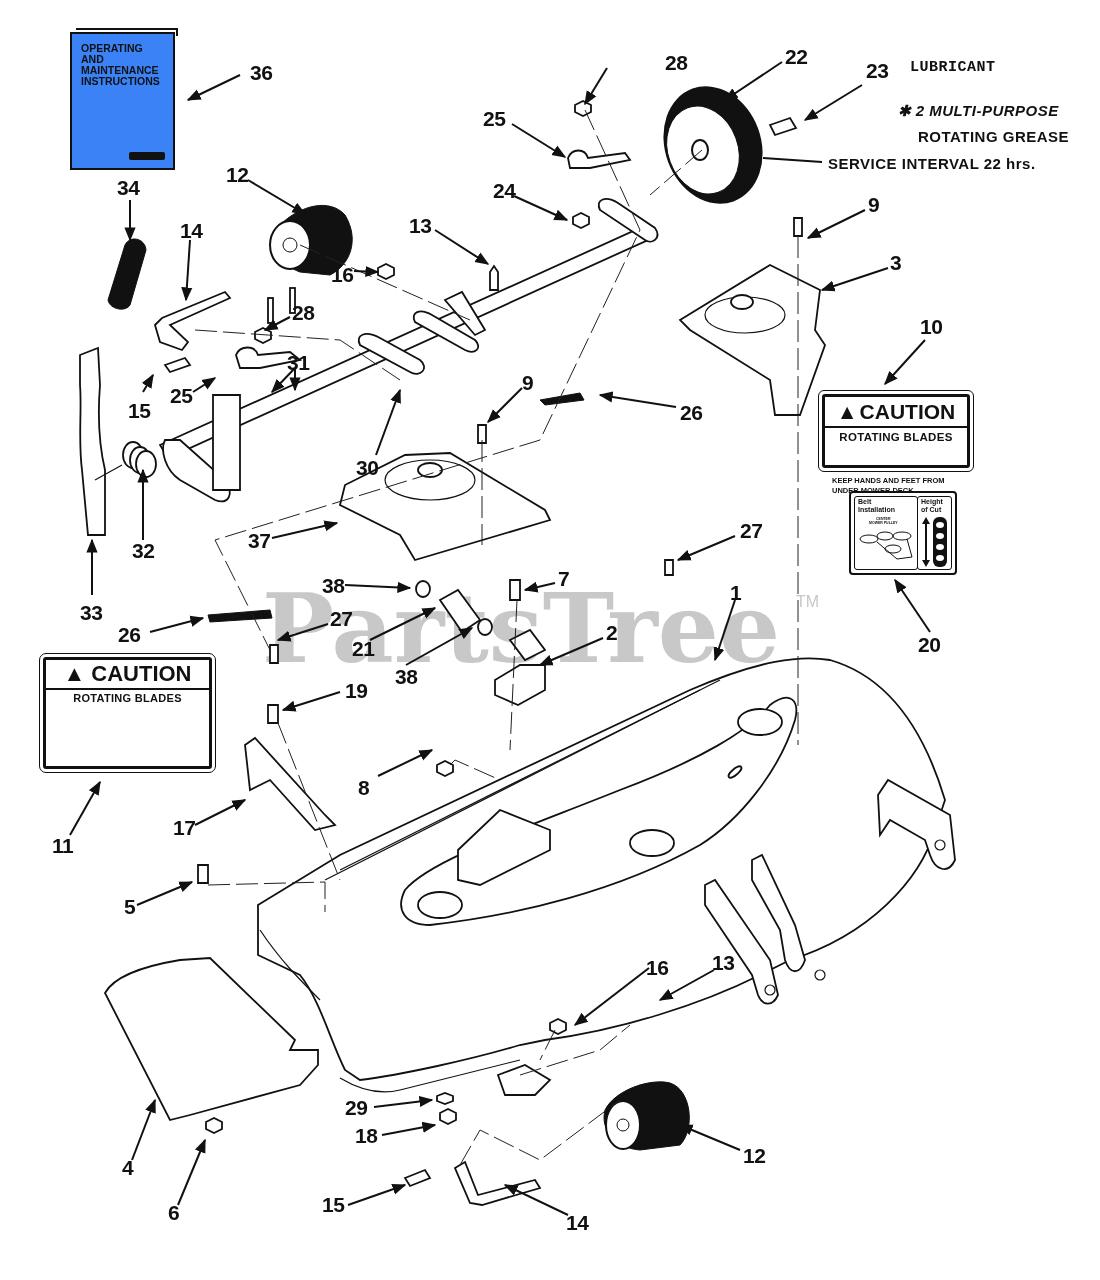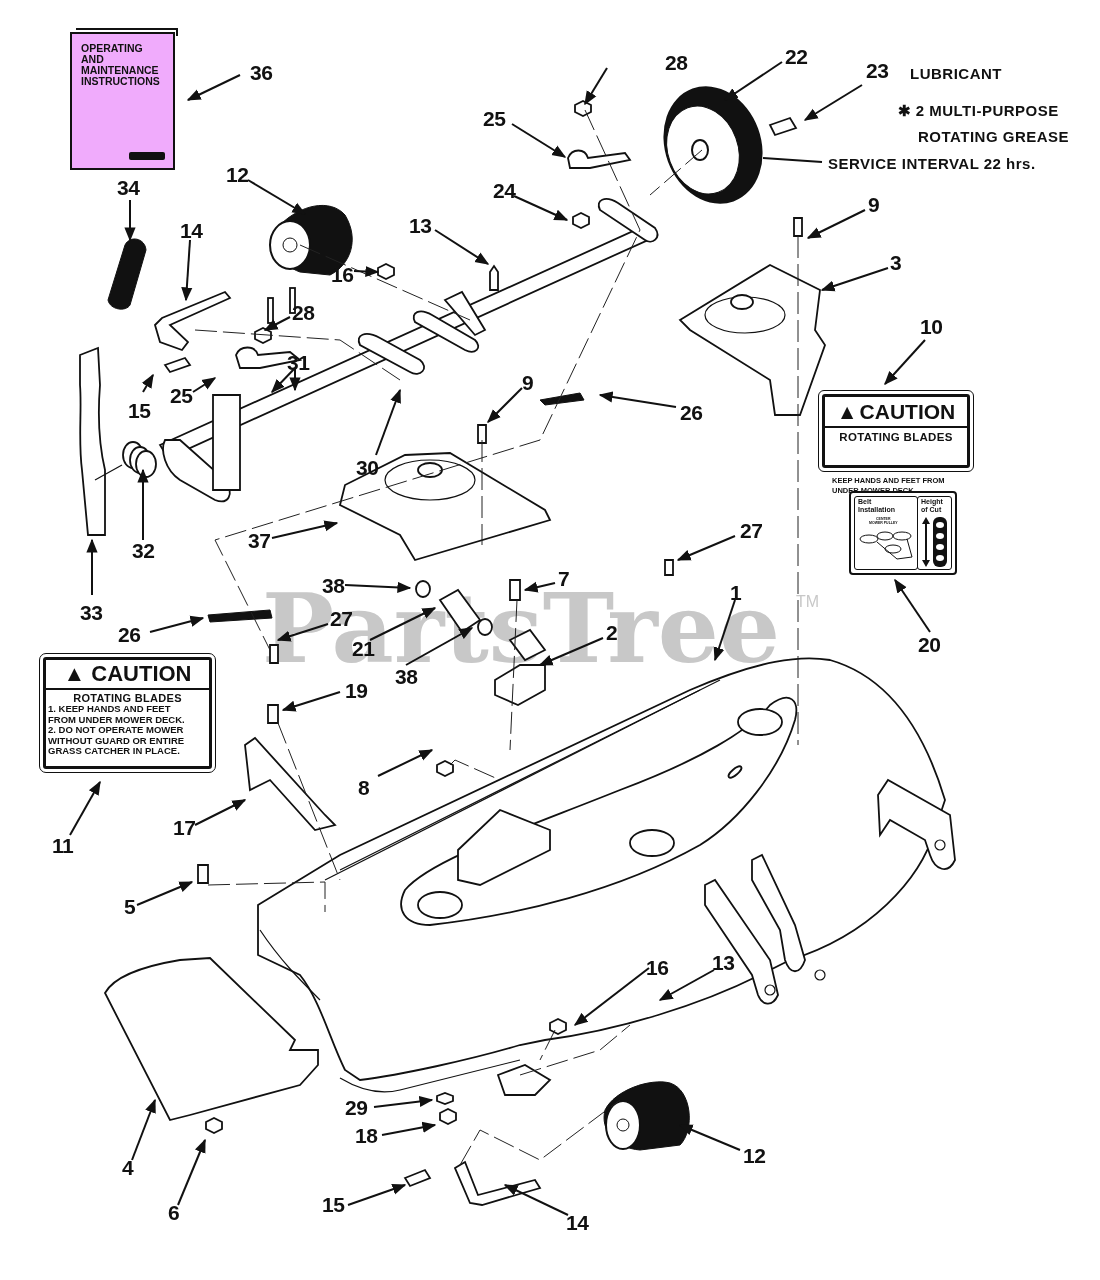--- a/index.html
+++ b/index.html
@@ -10,21 +10,21 @@
              font-size: 21px; fill: #111; letter-spacing: -0.5px; }
   .lead { stroke: #111; stroke-width: 2; fill: none; }
   .dash { stroke: #222; stroke-width: 1; fill: none; stroke-dasharray: 22 6; }
   .thin { stroke: #111; stroke-width: 1.2; fill: none; }
   .part { stroke: #111; stroke-width: 1.8; fill: #fff; }
   .blk { fill: #111; stroke: #111; }
   .watermark { font-family: "DejaVu Serif", serif; font-weight: bold; font-size: 96px; fill: #c8c8c8; }
   .tm { font-family: "Liberation Sans", sans-serif; font-size: 16px; fill: #c8c8c8; }
 
   .manual { position: absolute; left: 70px; top: 32px; width: 105px; height: 138px;
-            border: 2px solid #111; background: #f0abfc; box-sizing: border-box; }
+            border: 2px solid #111; background: #3b82f6; box-sizing: border-box; }
   .manual::after { content: ""; position: absolute; left: 4px; top: -6px; width: 100px; height: 6px;
                    border-top: 2px solid #111; border-right: 2px solid #111; }
   .manual-text { position: absolute; left: 9px; top: 9px; font-weight: bold; font-size: 10.5px;
                  line-height: 11px; white-space: pre-line; }
   .manual-logo { position: absolute; right: 8px; bottom: 8px; width: 36px; height: 8px;
                  background: #111; border-radius: 2px; }
 
   .lube { position: absolute; font-weight: bold; font-size: 15px; letter-spacing: 0.5px; white-space: nowrap; }
 
   .caution-10 { position: absolute; left: 818px; top: 390px; width: 156px; height: 82px;
@@ -296,22 +296,22 @@
 </svg>
 
 <div class="manual">
   <div class="manual-text">OPERATING
 AND
 MAINTENANCE
 INSTRUCTIONS</div>
   <div class="manual-logo"></div>
 </div>
 
-<div class="lube" style="left:910px; top:65px;">LUBRICANT</div>
-<div class="lube" style="left:898px; top:102px;">✱ 2 MULTI-PURPOSE</div>
+<div class="lube" style="left:910px; top:59px;font-family:Liberation Mono, monospace;">LUBRICANT</div>
+<div class="lube" style="left:898px; top:102px;font-style:italic;">✱ 2 MULTI-PURPOSE</div>
 <div class="lube" style="left:918px; top:128px;">ROTATING GREASE</div>
 <div class="lube" style="left:828px; top:155px;">SERVICE INTERVAL  22 hrs.</div>
 
 <div class="caution-10">
   <div class="inner">
     <div class="head">
       <span>▲</span>
       <span>CAUTION</span>
     </div>
     <div class="sub">ROTATING BLADES</div>
@@ -349,19 +349,14 @@
   </div>
 </div>
 
 <div class="caution-11">
   <div class="inner">
     <div class="head">
       <span>▲</span>
       <span>CAUTION</span>
     </div>
     <div class="sub">ROTATING BLADES</div>
-    <div class="body">1. KEEP HANDS AND FEET
-    FROM UNDER MOWER DECK.
-2. DO NOT OPERATE MOWER
-    WITHOUT GUARD OR ENTIRE
-    GRASS CATCHER IN PLACE.</div>
   </div>
 </div>
 
 </body></html>

